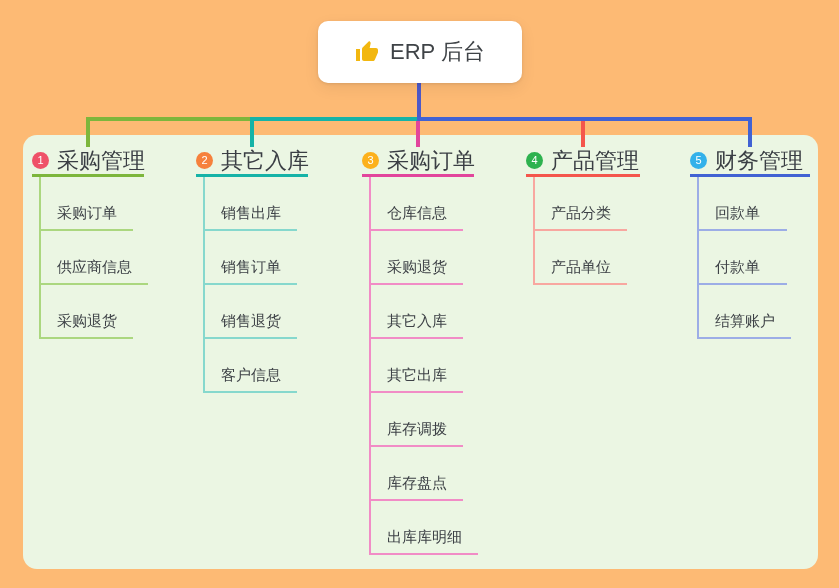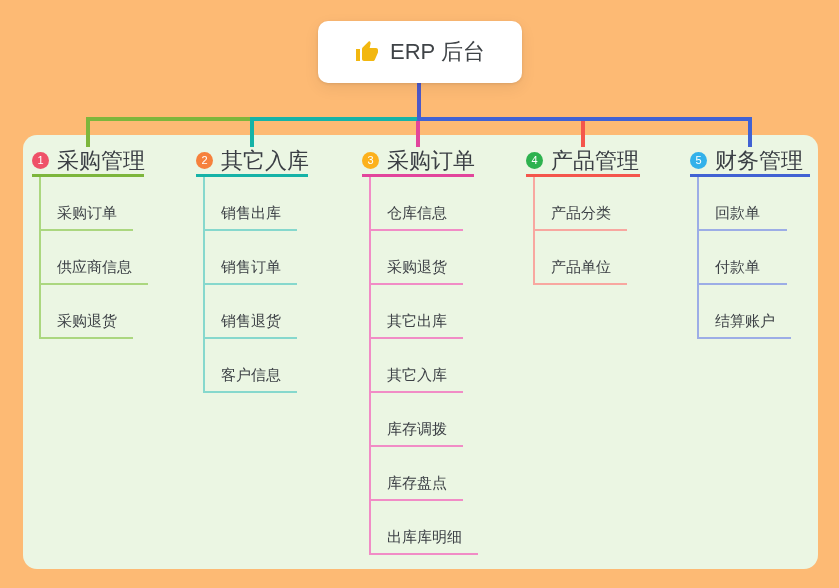--- a/index.html
+++ b/index.html
@@ -97,22 +97,22 @@
   </div>
 
   <div class="branch b3" style="left: 362px; --c: #e2459c; --cl: #f18cc6; --bc: #fcb11c;">
     <div class="head">
       <span class="badge">3</span>
       <span class="head-label">采购订单</span>
     </div>
     <div class="kids">
       <div class="child">仓库信息</div>
       <div class="child">采购退货</div>
+      <div class="child">其它入库</div>
       <div class="child">其它出库</div>
-      <div class="child">其它入库</div>
       <div class="child">库存调拨</div>
       <div class="child">库存盘点</div>
       <div class="child">出库库明细</div>
     </div>
   </div>
 
   <div class="branch b4" style="left: 526px; --c: #f4564c; --cl: #f8a7a0; --bc: #2eb24f;">
     <div class="head">
       <span class="badge">4</span>
       <span class="head-label">产品管理</span>

